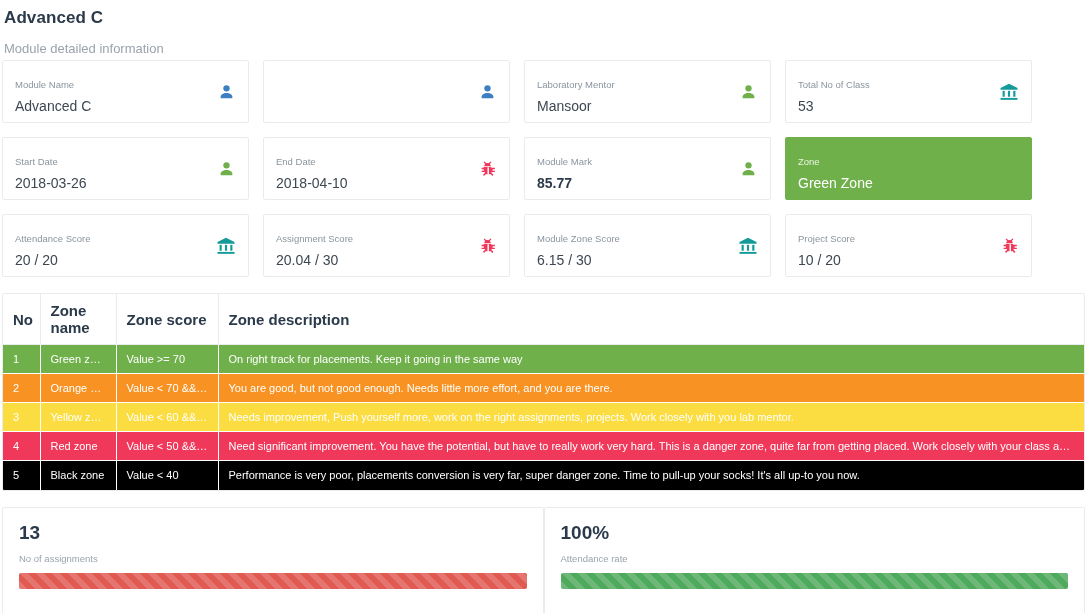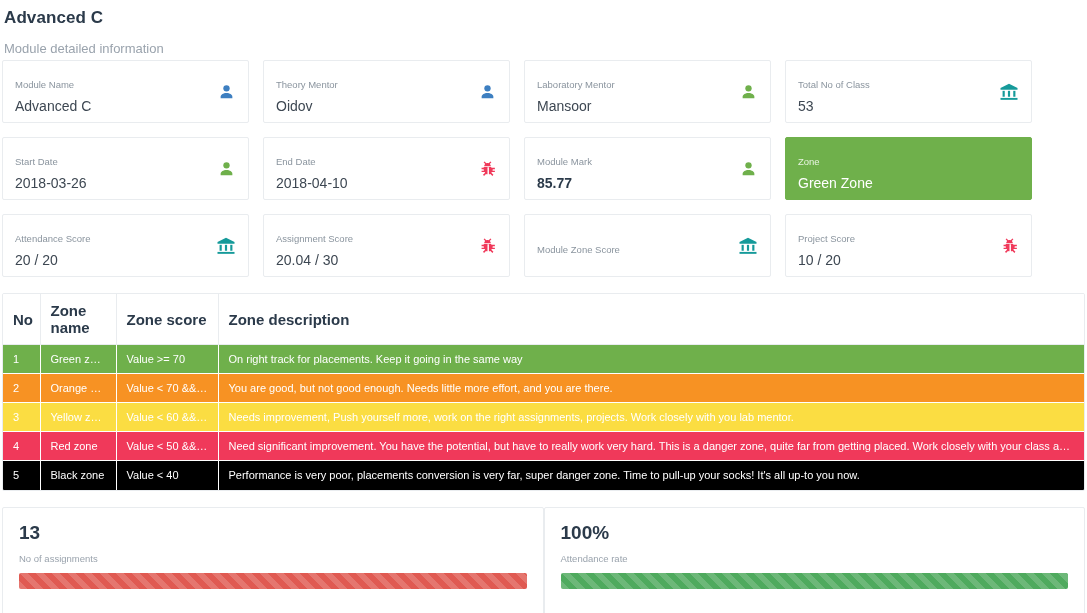--- a/index.html
+++ b/index.html
@@ -100,24 +100,20 @@
           <div class="val">Advanced C</div>
         </div>
         <span class="ico">
           <svg width="19" height="19" viewBox="0 0 24 24" fill="#3d7fc1">
             <circle cx="12" cy="7.4" r="4"></circle>
             <path d="M12 13.2c-4.1 0-7.4 2.1-7.4 4.7V20h14.8v-2.1c0-2.6-3.3-4.7-7.4-4.7z"></path>
           </svg>
         </span>
       </div>
       <div class="card">
-        <div style="flex:1">
-          <div class="lbl">Theory Mentor</div>
-          <div class="val">Oidov</div>
-        </div>
         <span class="ico">
           <svg width="19" height="19" viewBox="0 0 24 24" fill="#3d7fc1">
             <circle cx="12" cy="7.4" r="4"></circle>
             <path d="M12 13.2c-4.1 0-7.4 2.1-7.4 4.7V20h14.8v-2.1c0-2.6-3.3-4.7-7.4-4.7z"></path>
           </svg>
         </span>
       </div>
       <div class="card">
         <div style="flex:1">
           <div class="lbl">Laboratory Mentor</div>
@@ -210,20 +206,21 @@
         <span class="ico">
           <svg width="19" height="19" viewBox="0 0 24 24" fill="#f0395a">
             <path d="M14.9 5.6 16.9 3.6l-1.2-1.2-2.2 2.2C13 4.4 12.5 4.3 12 4.3s-1 .1-1.5.3L8.3 2.4 7.1 3.6l2 2C8.3 6.3 7.8 7.3 7.8 8.4h8.4c0-1.1-.5-2.1-1.3-2.8z"></path>
             <path d="M19.5 10.5h-2.7V9.6H7.2v.9H4.5v1.8h2.7c0 .6.1 1.2.3 1.8H4.5v1.8h3.8c.2.3.4.6.6.9l-2.6 2.6 1.3 1.3 2.5-2.5c.6.3 1.2.5 1.9.5v-8.8h1.8v8.8c.7-.1 1.3-.2 1.9-.5l2.5 2.5 1.3-1.3-2.6-2.6c.2-.3.4-.6.6-.9h3.8v-1.8h-3c.2-.6.3-1.2.3-1.8h2.7v-1.8z"></path>
           </svg>
         </span>
       </div>
       <div class="card">
         <div style="flex:1">
           <div class="lbl">Module Zone Score</div>
+          <div class="val">6.15 / 30</div>
         </div>
         <span class="ico">
           <svg width="20" height="20" viewBox="0 0 24 24" fill="#159a9a">
             <path d="M12 2.2 1.8 7.3v1.9h20.4V7.3L12 2.2z"></path>
             <rect x="4.3" y="10.6" width="2.6" height="7.1"></rect>
             <rect x="10.7" y="10.6" width="2.6" height="7.1"></rect>
             <rect x="17.1" y="10.6" width="2.6" height="7.1"></rect>
             <rect x="1.8" y="19.1" width="20.4" height="2.3"></rect>
           </svg>
         </span>

